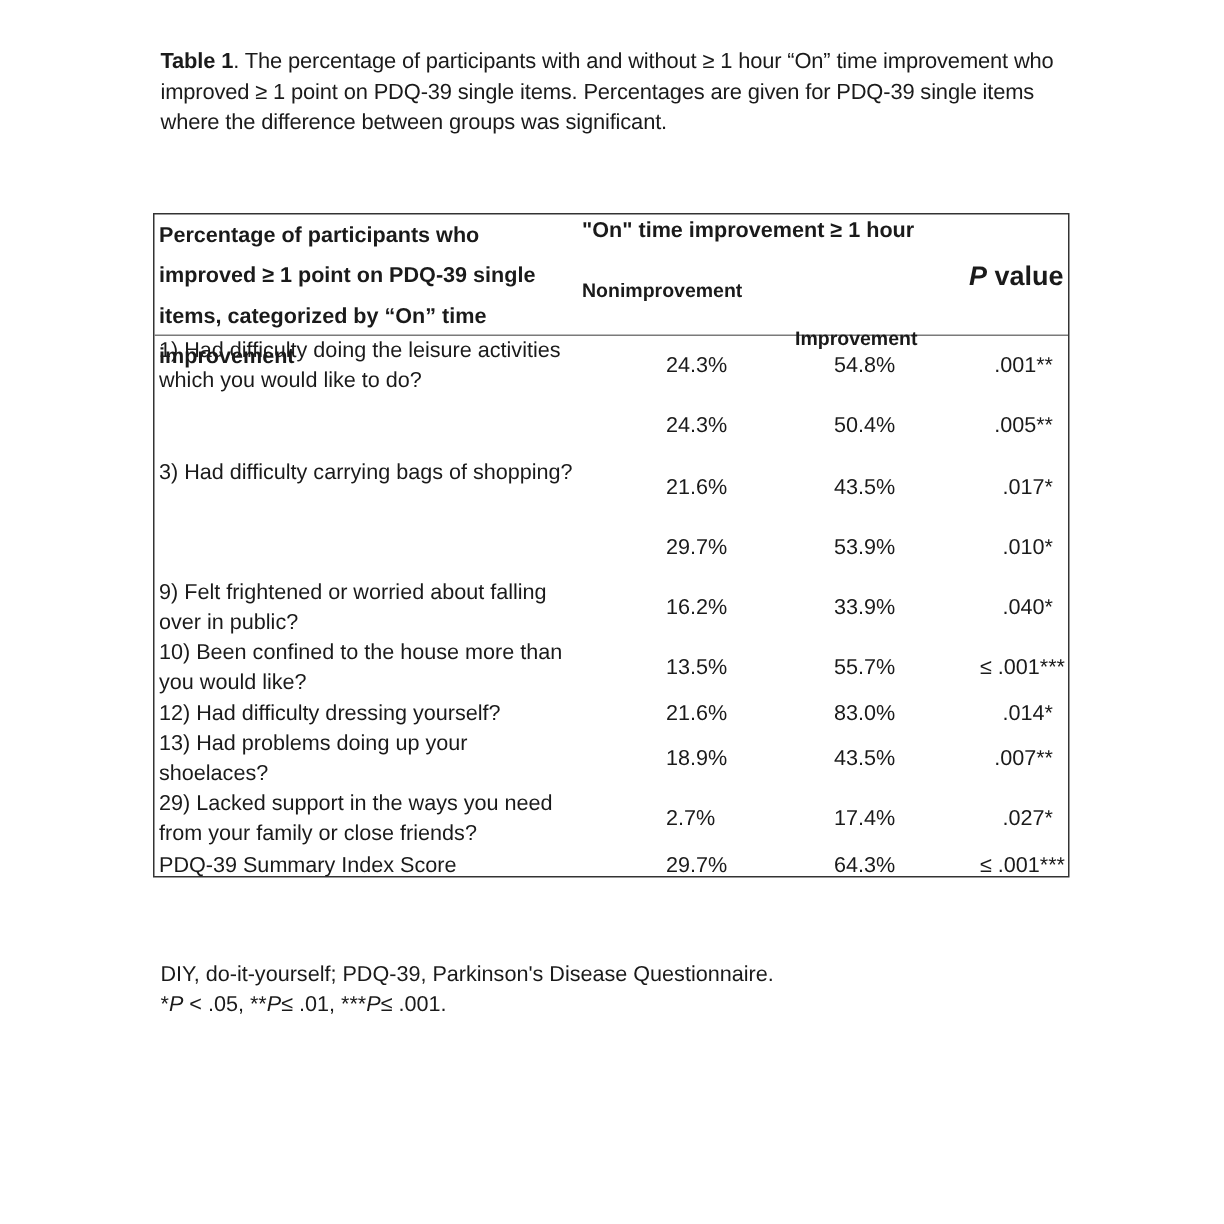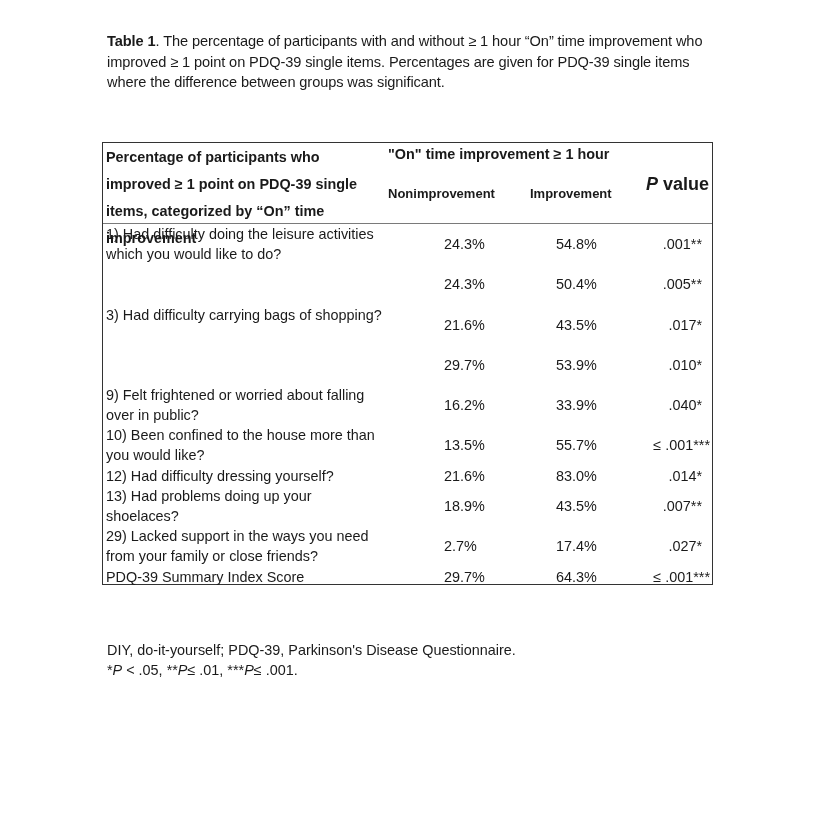--- a/index.html
+++ b/index.html
@@ -12,21 +12,21 @@
            border: 1.2px solid #333; box-sizing: border-box; }
     .hdr { position: absolute; left: 0; top: 0; width: 100%; height: 81px;
            border-bottom: 1.5px solid #7a7a7a; box-sizing: border-box; }
     .hdr-left { position: absolute; left: 3px; top: 1px; width: 270px; font-weight: bold;
                 font-size: 14.4px; line-height: 27px; }
     .hdr-group { position: absolute; left: 285px; top: 1px; font-weight: bold; font-size: 14.4px;
                  line-height: 20.5px; white-space: nowrap; }
     .hdr-col { position: absolute; top: 41px; font-weight: bold; font-size: 13px; line-height: 20.5px;
                white-space: nowrap; }
     .hdr-col.c1 { left: 285px; }
-    .hdr-col.c2 { left: 427px; }
+    .hdr-col.c2 { left: 427px; margin-top: 32px; }
     .hdr-p { position: absolute; left: 543px; top: 31px; font-weight: bold; font-size: 18px;
              line-height: 20.5px; white-space: nowrap; }
     .hdr-p i { font-style: italic; }
     .rows { position: absolute; left: 0; top: 81px; width: 100%; }
     .row { position: relative; width: 100%; font-size: 14.4px; line-height: 20px; }
     .row.two { height: 40.3px; }
     .row.one { height: 20.2px; }
     .row .item { position: absolute; left: 3px; top: 0; width: 280px; }
     .row .v { position: absolute; white-space: nowrap; }
     .row.two .v { top: 10px; }

